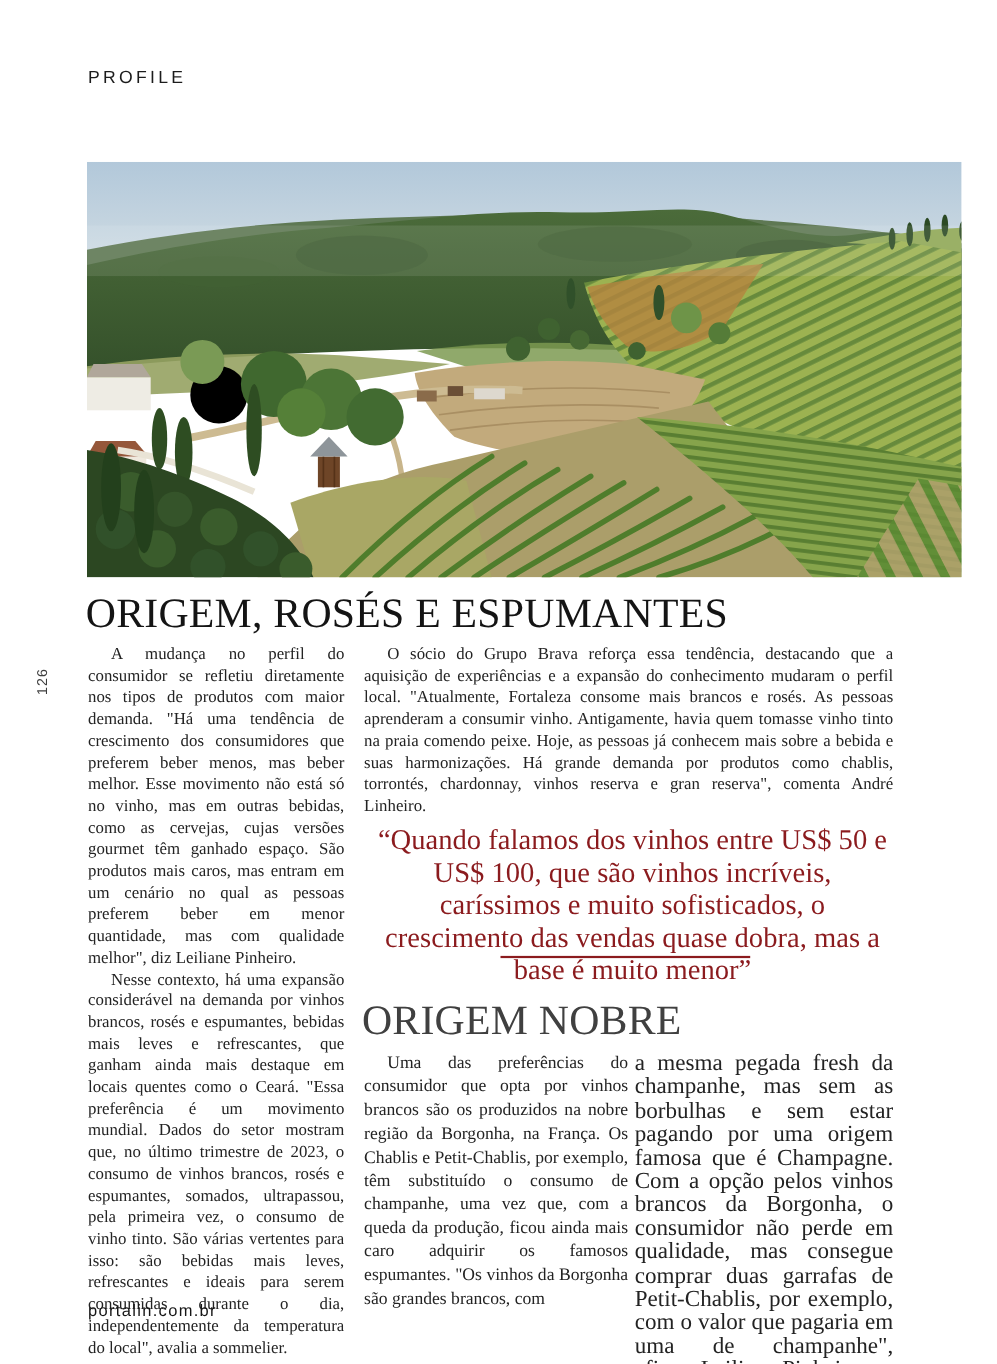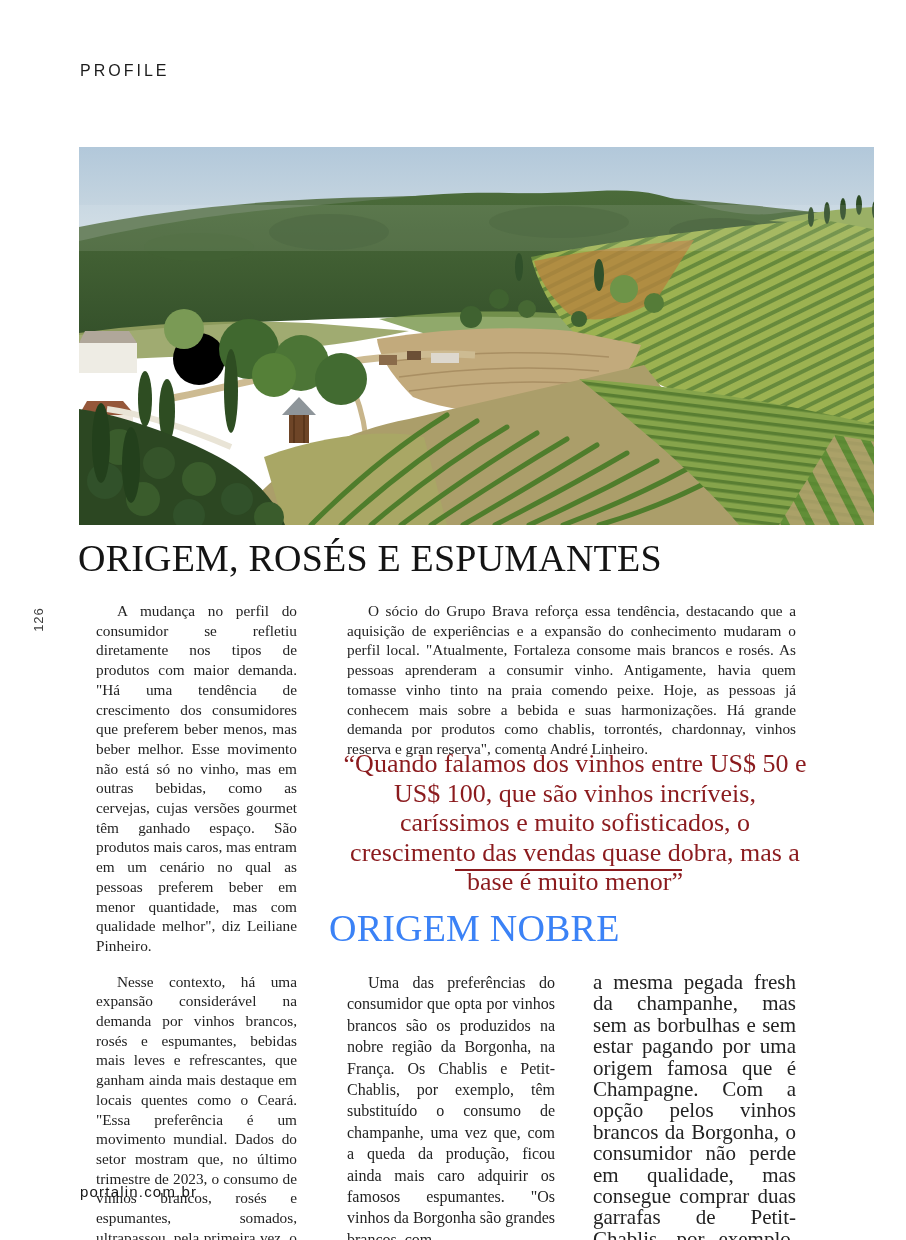--- a/index.html
+++ b/index.html
@@ -10,23 +10,23 @@
           font-size:16px;font-weight:400;letter-spacing:3px;color:#1c1c1c;}
   .photo-wrap{position:absolute;left:79px;top:147px;width:825px;height:378px;overflow:hidden;}
   .photo-wrap svg{display:block;width:100%;height:100%;}
   .pagenum{position:absolute;left:14px;top:596px;width:48px;height:48px;}
   .pagenum span{display:block;transform:rotate(-90deg);transform-origin:center center;
           font-family:"Liberation Sans",sans-serif;font-size:13px;letter-spacing:1px;color:#3d3d3d;
           width:48px;text-align:center;margin-top:16px;}
   .headline-1{position:absolute;left:78px;top:536px;font-size:38px;font-weight:400;
           letter-spacing:0.2px;color:#141414;white-space:nowrap;}
   .headline-2{position:absolute;left:329px;top:906px;font-size:38px;font-weight:400;
-          letter-spacing:0.2px;color:#3b82f6;white-space:nowrap;}
+          letter-spacing:0.2px;color:#404040;white-space:nowrap;}
   .body-col{position:absolute;text-align:justify;color:#232323;hyphens:auto;-webkit-hyphens:auto;}
-  .body-col p{margin:16px;}
+  .body-col p{margin:0;}
   .body-col p.indent{text-indent:21px;}
   .col-a{left:80px;top:585px;width:233px;font-size:15.3px;line-height:19.7px;}
   .col-b{left:331px;top:585px;width:481px;font-size:15.3px;line-height:19.7px;}
   .col-c{left:331px;top:956px;width:240px;font-size:16px;line-height:21.4px;}
   .col-d{left:577px;top:956px;width:235px;font-size:21px;line-height:21.4px;}
   .pull-quote{position:absolute;left:336px;top:749px;width:478px;text-align:center;
           font-size:26px;line-height:29.5px;color:#8b1b1e;font-family:Liberation Serif, serif;}
   .quote-rule{position:absolute;left:455px;top:869px;width:227px;height:2px;background:#8b1b1e;}
   .footer-url{position:absolute;left:80px;top:1183px;font-family:"Liberation Sans",sans-serif;
           font-size:15px;letter-spacing:1.2px;color:#161616;}

